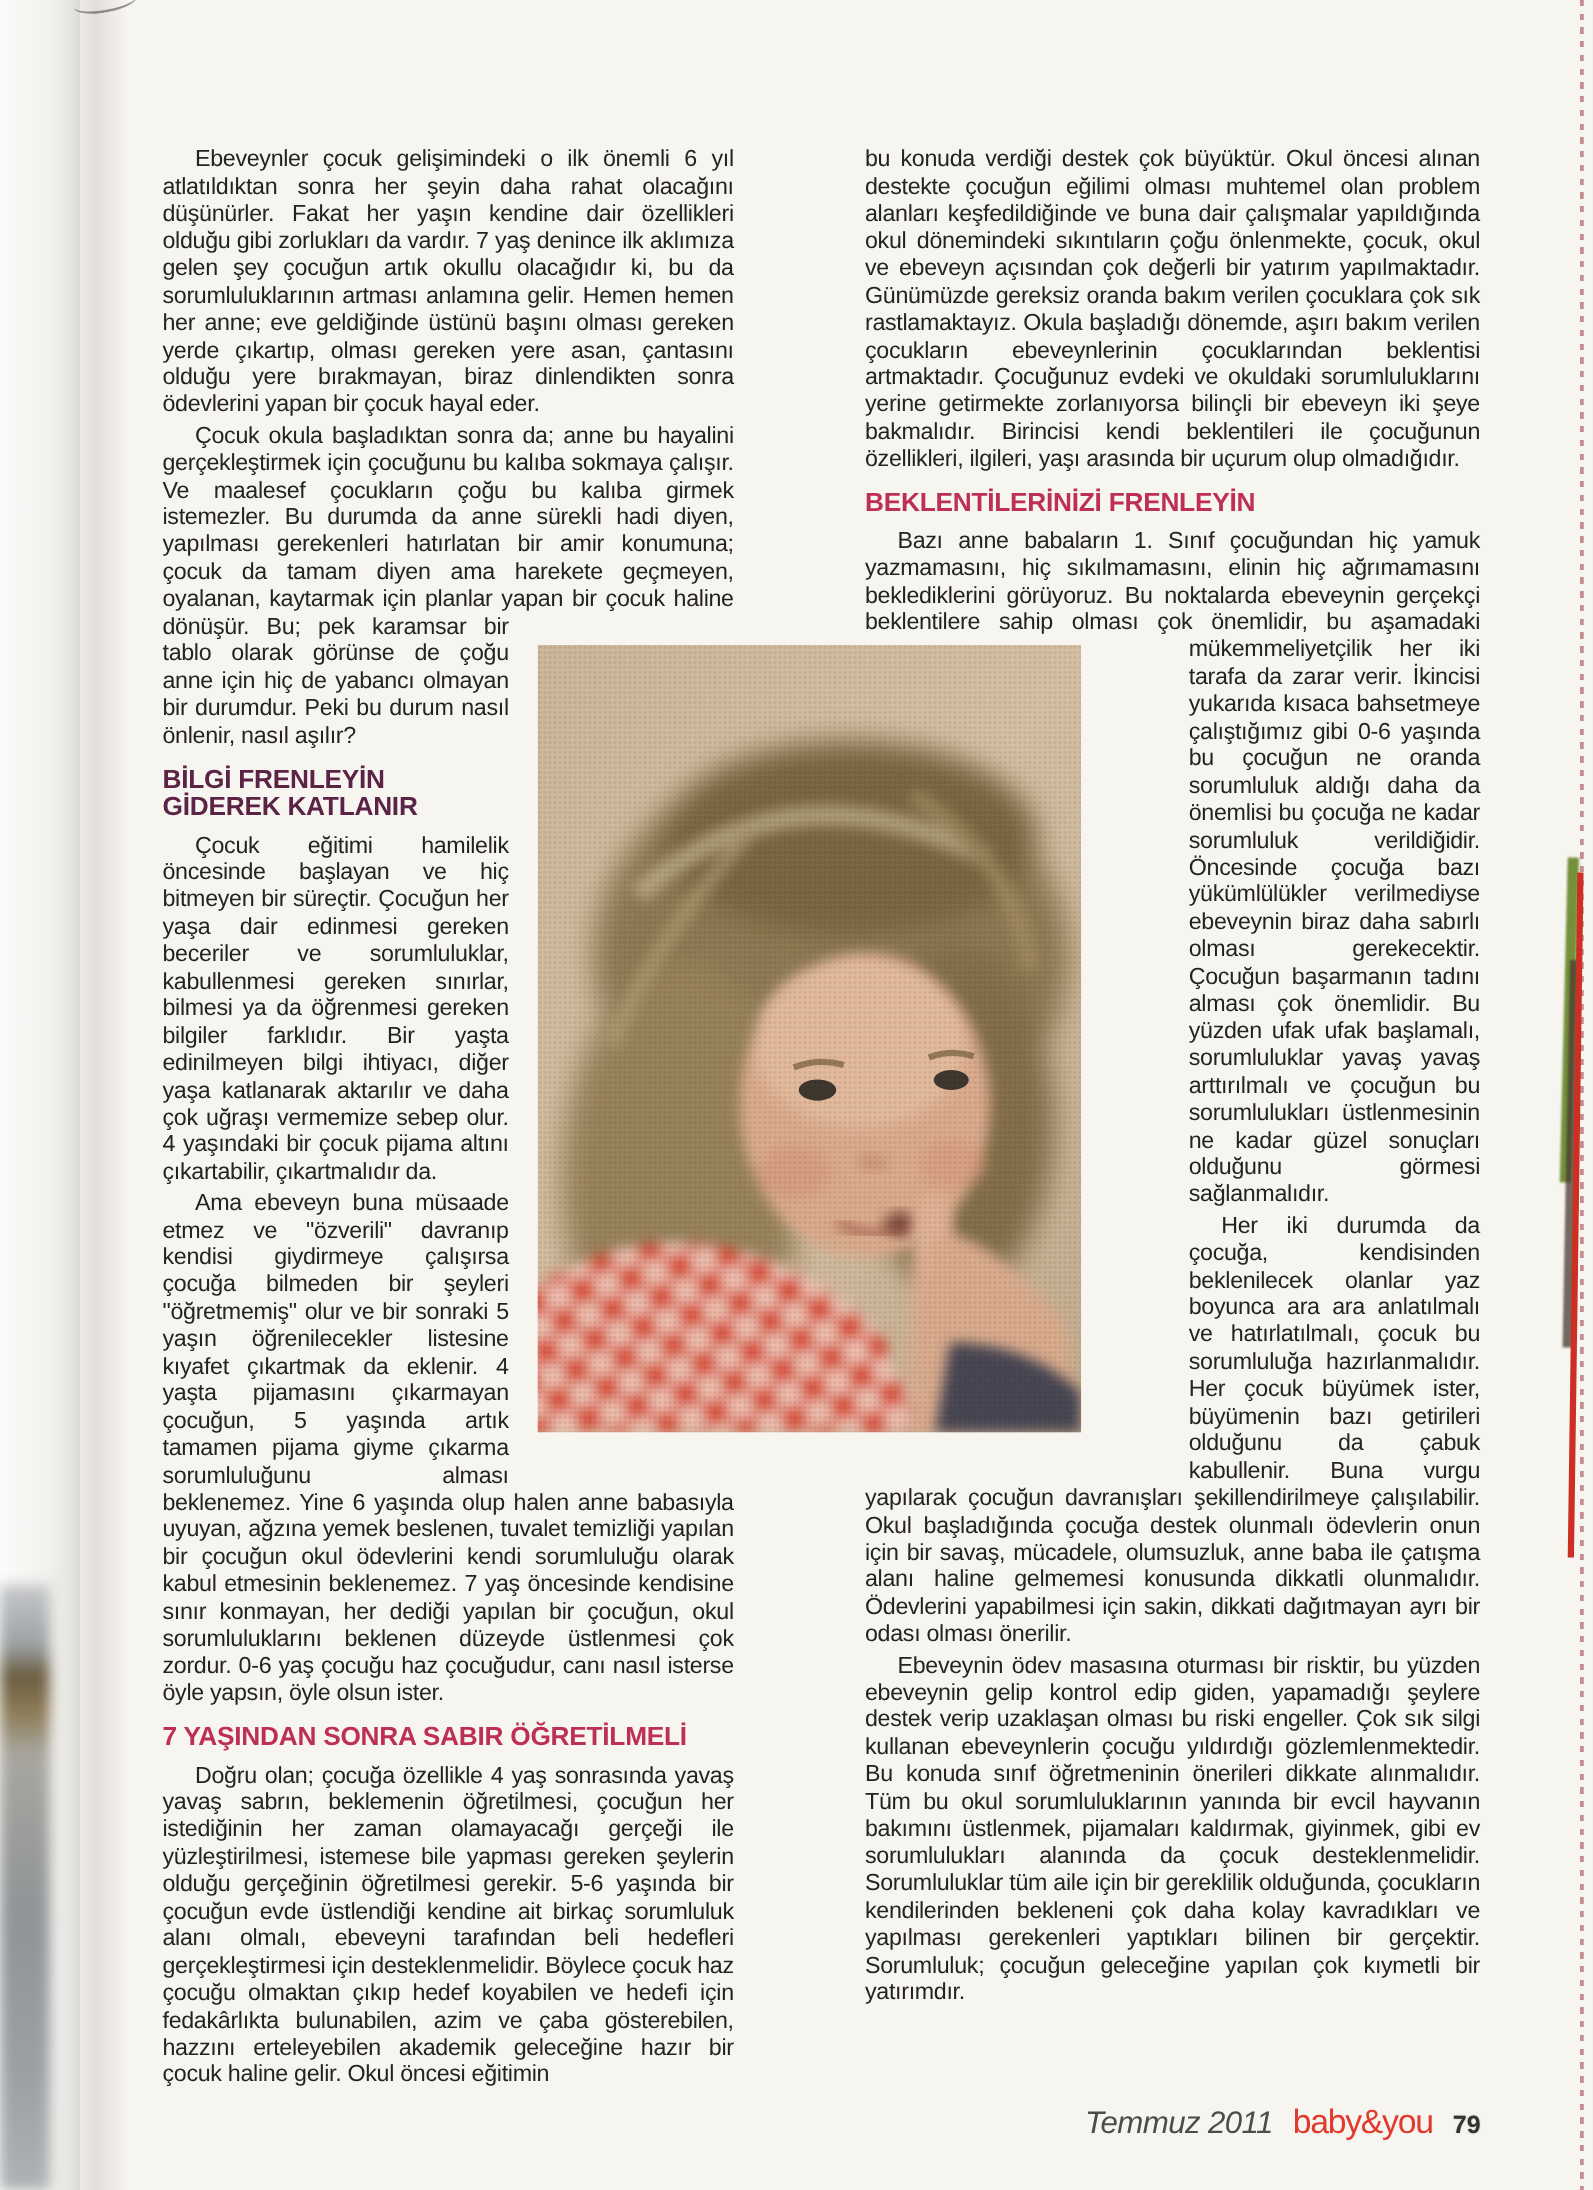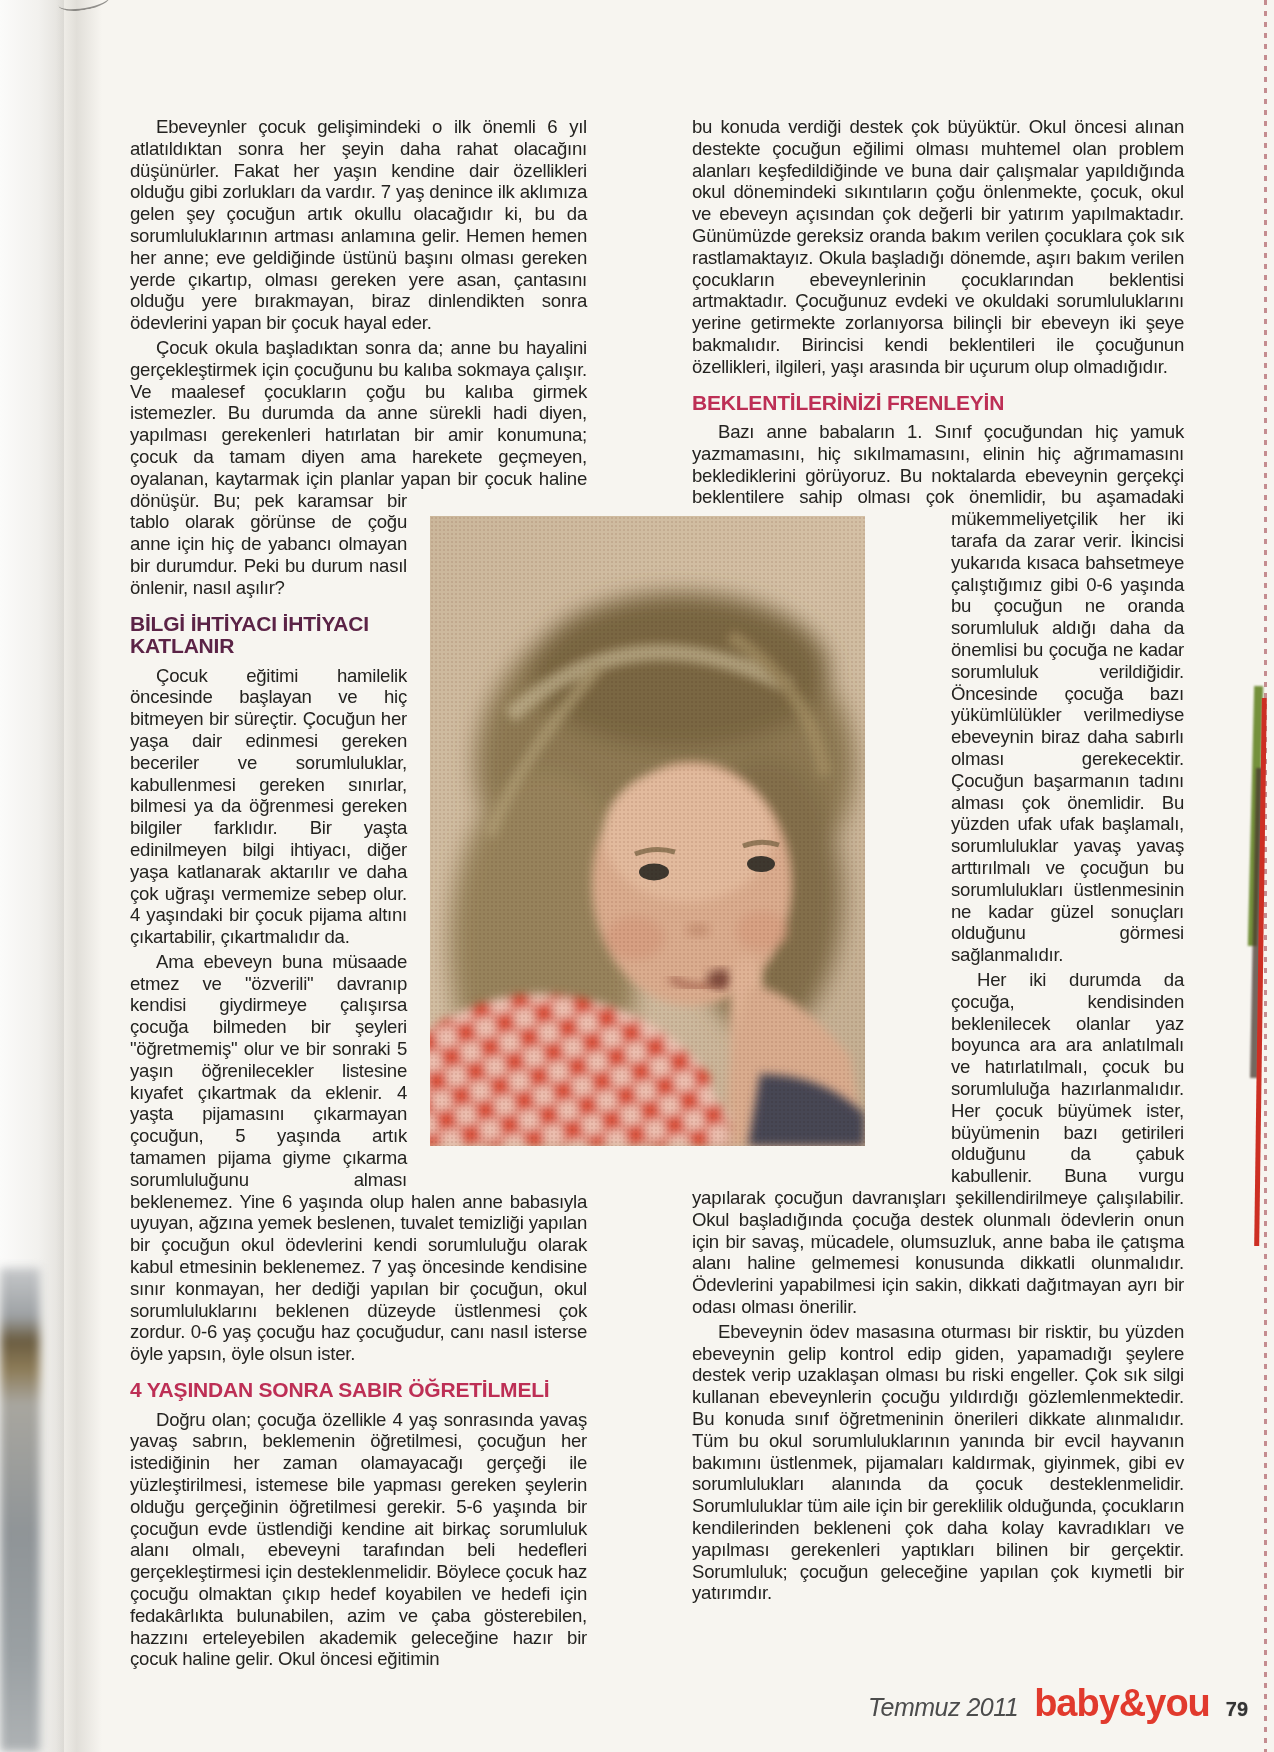--- a/index.html
+++ b/index.html
@@ -47,45 +47,45 @@
   .spacer-l{float:left;width:259px;height:1064px;shape-outside:inset(396px 0 0 0);}
   
   .photo{position:absolute;left:430px;top:516px;width:435px;height:630px;overflow:hidden;}
   .photo svg{display:block;}
   .halftone{position:absolute;inset:0;pointer-events:none;opacity:.5;
     background-image:radial-gradient(rgba(150,95,75,.28) 1px,transparent 1.4px);
     background-size:4px 4px;mix-blend-mode:multiply;}
   
   .footer{position:absolute;left:868px;top:1682px;display:flex;align-items:baseline;gap:16px;white-space:nowrap;}
   .issue{font-style:italic;font-size:25px;color:var(--footer-gray,#4c4c4c);letter-spacing:-.5px;}
-  .brand{font-weight:bold;font-size:38px;color:var(--brand-red,#e13a2d);letter-spacing:-1px;}
+  .brand{font-weight:normal;font-size:27px;color:var(--brand-red,#e13a2d);letter-spacing:-1px;}
   .pagenum{font-weight:bold;font-size:20px;color:#343434;text-shadow:0 0 1px rgba(60,60,60,.6);}
 </style>
 </head>
 <body>
 
 <div class="scan">
 
   <div class="outer-left"></div>
   <div class="left-curve"></div>
   <div class="corner-line"></div>
   <div class="left-bottom-blur"></div>
   <div class="edge-dots"></div>
   <div class="bar-green"></div>
   <div class="bar-dark"></div>
   <div class="bar-red"></div>
 
   <div class="col col-left" id="col-left">
     <div class="spacer-r"></div>
   <p class="indent">Ebeveynler çocuk gelişimindeki o ilk önemli 6 yıl atlatıldıktan sonra her şeyin daha rahat olacağını düşünürler. Fakat her yaşın kendine dair özellikleri olduğu gibi zorlukları da vardır. 7 yaş denince ilk aklımıza gelen şey çocuğun artık okullu olacağıdır ki, bu da sorumluluklarının artması anlamına gelir. Hemen hemen her anne; eve geldiğinde üstünü başını olması gereken yerde çıkartıp, olması gereken yere asan, çantasını olduğu yere bırakmayan, biraz dinlendikten sonra ödevlerini yapan bir çocuk hayal eder.</p>
       <p class="indent">Çocuk okula başladıktan sonra da; anne bu hayalini gerçekleştirmek için çocuğunu bu kalıba sokmaya çalışır. Ve maalesef çocukların çoğu bu kalıba girmek istemezler. Bu durumda da anne sürekli hadi diyen, yapılması gerekenleri hatırlatan bir amir konumuna; çocuk da tamam diyen ama harekete geçmeyen, oyalanan, kaytarmak için planlar yapan bir çocuk haline dönüşür. Bu; pek karamsar bir tablo olarak görünse de çoğu anne için hiç de yabancı olmayan bir durumdur. Peki bu durum nasıl önlenir, nasıl aşılır?</p>
-      <div class="heading plum">BİLGİ İHTİYACI İHTİYACI KATLANIR</div>
+      <div class="heading plum">BİLGİ FRENLEYİN GİDEREK KATLANIR</div>
       <p class="indent">Çocuk eğitimi hamilelik öncesinde başlayan ve hiç bitmeyen bir süreçtir. Çocuğun her yaşa dair edinmesi gereken beceriler ve sorumluluklar, kabullenmesi gereken sınırlar, bilmesi ya da öğrenmesi gereken bilgiler farklıdır. Bir yaşta edinilmeyen bilgi ihtiyacı, diğer yaşa katlanarak aktarılır ve daha çok uğraşı vermemize sebep olur. 4 yaşındaki bir çocuk pijama altını çıkartabilir, çıkartmalıdır da.</p>
       <p class="indent">Ama ebeveyn buna müsaade etmez ve "özverili" davranıp kendisi giydirmeye çalışırsa çocuğa bilmeden bir şeyleri "öğretmemiş" olur ve bir sonraki 5 yaşın öğrenilecekler listesine kıyafet çıkartmak da eklenir. 4 yaşta pijamasını çıkarmayan çocuğun, 5 yaşında artık tamamen pijama giyme çıkarma sorumluluğunu alması beklenemez. Yine 6 yaşında olup halen anne babasıyla uyuyan, ağzına yemek beslenen, tuvalet temizliği yapılan bir çocuğun okul ödevlerini kendi sorumluluğu olarak kabul etmesinin beklenemez. 7 yaş öncesinde kendisine sınır konmayan, her dediği yapılan bir çocuğun, okul sorumluluklarını beklenen düzeyde üstlenmesi çok zordur. 0-6 yaş çocuğu haz çocuğudur, canı nasıl isterse öyle yapsın, öyle olsun ister.</p>
-      <div class="heading rose">4 YAŞINDAN SONRA SABIR ÖĞRETİLMELİ</div>
+      <div class="heading rose">7 YAŞINDAN SONRA SABIR ÖĞRETİLMELİ</div>
       <p class="indent">Doğru olan; çocuğa özellikle 4 yaş sonrasında yavaş yavaş sabrın, beklemenin öğretilmesi, çocuğun her istediğinin her zaman olamayacağı gerçeği ile yüzleştirilmesi, istemese bile yapması gereken şeylerin olduğu gerçeğinin öğretilmesi gerekir. 5-6 yaşında bir çocuğun evde üstlendiği kendine ait birkaç sorumluluk alanı olmalı, ebeveyni tarafından beli hedefleri gerçekleştirmesi için desteklenmelidir. Böylece çocuk haz çocuğu olmaktan çıkıp hedef koyabilen ve hedefi için fedakârlıkta bulunabilen, azim ve çaba gösterebilen, hazzını erteleyebilen akademik geleceğine hazır bir çocuk haline gelir. Okul öncesi eğitimin</p>
     </div>
 
   <div class="col col-right" id="col-right">
     <div class="spacer-l"></div>
   <p>bu konuda verdiği destek çok büyüktür. Okul öncesi alınan destekte çocuğun eğilimi olması muhtemel olan problem alanları keşfedildiğinde ve buna dair çalışmalar yapıldığında okul dönemindeki sıkıntıların çoğu önlenmekte, çocuk, okul ve ebeveyn açısından çok değerli bir yatırım yapılmaktadır. Günümüzde gereksiz oranda bakım verilen çocuklara çok sık rastlamaktayız. Okula başladığı dönemde, aşırı bakım verilen çocukların ebeveynlerinin çocuklarından beklentisi artmaktadır. Çocuğunuz evdeki ve okuldaki sorumluluklarını yerine getirmekte zorlanıyorsa bilinçli bir ebeveyn iki şeye bakmalıdır. Birincisi kendi beklentileri ile çocuğunun özellikleri, ilgileri, yaşı arasında bir uçurum olup olmadığıdır.</p>
       <div class="heading rose">BEKLENTİLERİNİZİ FRENLEYİN</div>
       <p class="indent">Bazı anne babaların 1. Sınıf çocuğundan hiç yamuk yazmamasını, hiç sıkılmamasını, elinin hiç ağrımamasını beklediklerini görüyoruz. Bu noktalarda ebeveynin gerçekçi beklentilere sahip olması çok önemlidir, bu aşamadaki mükemmeliyetçilik her iki tarafa da zarar verir. İkincisi yukarıda kısaca bahsetmeye çalıştığımız gibi 0-6 yaşında bu çocuğun ne oranda sorumluluk aldığı daha da önemlisi bu çocuğa ne kadar sorumluluk verildiğidir. Öncesinde çocuğa bazı yükümlülükler verilmediyse ebeveynin biraz daha sabırlı olması gerekecektir. Çocuğun başarmanın tadını alması çok önemlidir. Bu yüzden ufak ufak başlamalı, sorumluluklar yavaş yavaş arttırılmalı ve çocuğun bu sorumlulukları üstlenmesinin ne kadar güzel sonuçları olduğunu görmesi sağlanmalıdır.</p>
       <p class="indent">Her iki durumda da çocuğa, kendisinden beklenilecek olanlar yaz boyunca ara ara anlatılmalı ve hatırlatılmalı, çocuk bu sorumluluğa hazırlanmalıdır. Her çocuk büyümek ister, büyümenin bazı getirileri olduğunu da çabuk kabullenir. Buna vurgu yapılarak çocuğun davranışları şekillendirilmeye çalışılabilir. Okul başladığında çocuğa destek olunmalı ödevlerin onun için bir savaş, mücadele, olumsuzluk, anne baba ile çatışma alanı haline gelmemesi konusunda dikkatli olunmalıdır. Ödevlerini yapabilmesi için sakin, dikkati dağıtmayan ayrı bir odası olması önerilir.</p>
       <p class="indent"><span>Ebeveynin ödev masasına oturması bir risktir, bu yüzden </span><span class="ital">ebeveynin gelip kontrol edip giden, yapamadığı şeylere</span><span> destek verip uzaklaşan olması bu riski engeller. Çok sık silgi kullanan ebeveynlerin çocuğu yıldırdığı gözlemlenmektedir. Bu konuda sınıf öğretmeninin önerileri dikkate alınmalıdır. Tüm bu okul sorumluluklarının yanında bir evcil hayvanın bakımını üstlenmek, pijamaları kaldırmak, giyinmek, gibi ev sorumlulukları alanında da çocuk desteklenmelidir. Sorumluluklar tüm aile için bir gereklilik olduğunda, çocukların kendilerinden bekleneni çok daha kolay kavradıkları ve yapılması gerekenleri yaptıkları bilinen bir gerçektir. Sorumluluk; çocuğun geleceğine yapılan çok kıymetli bir yatırımdır.</span></p>

